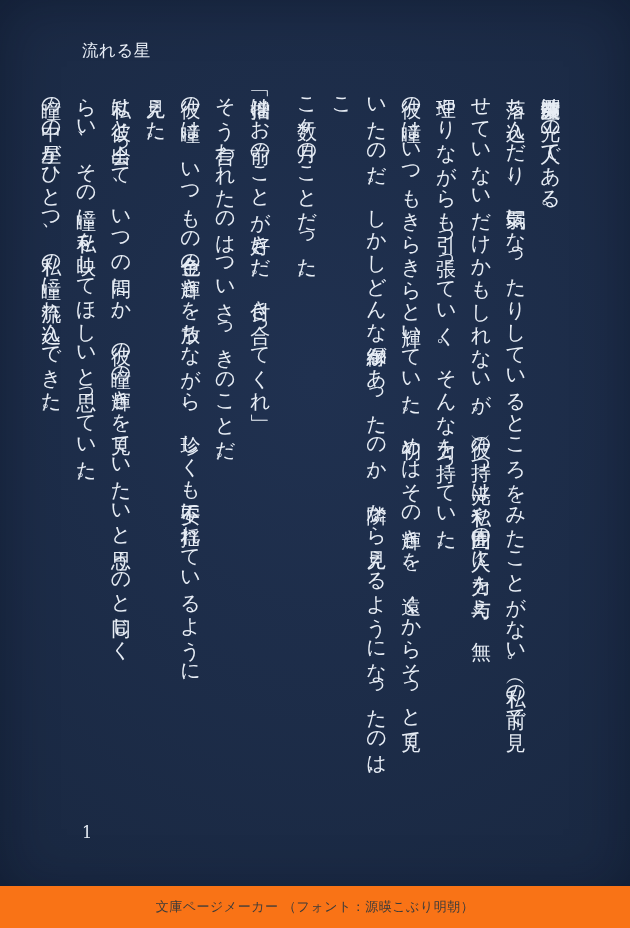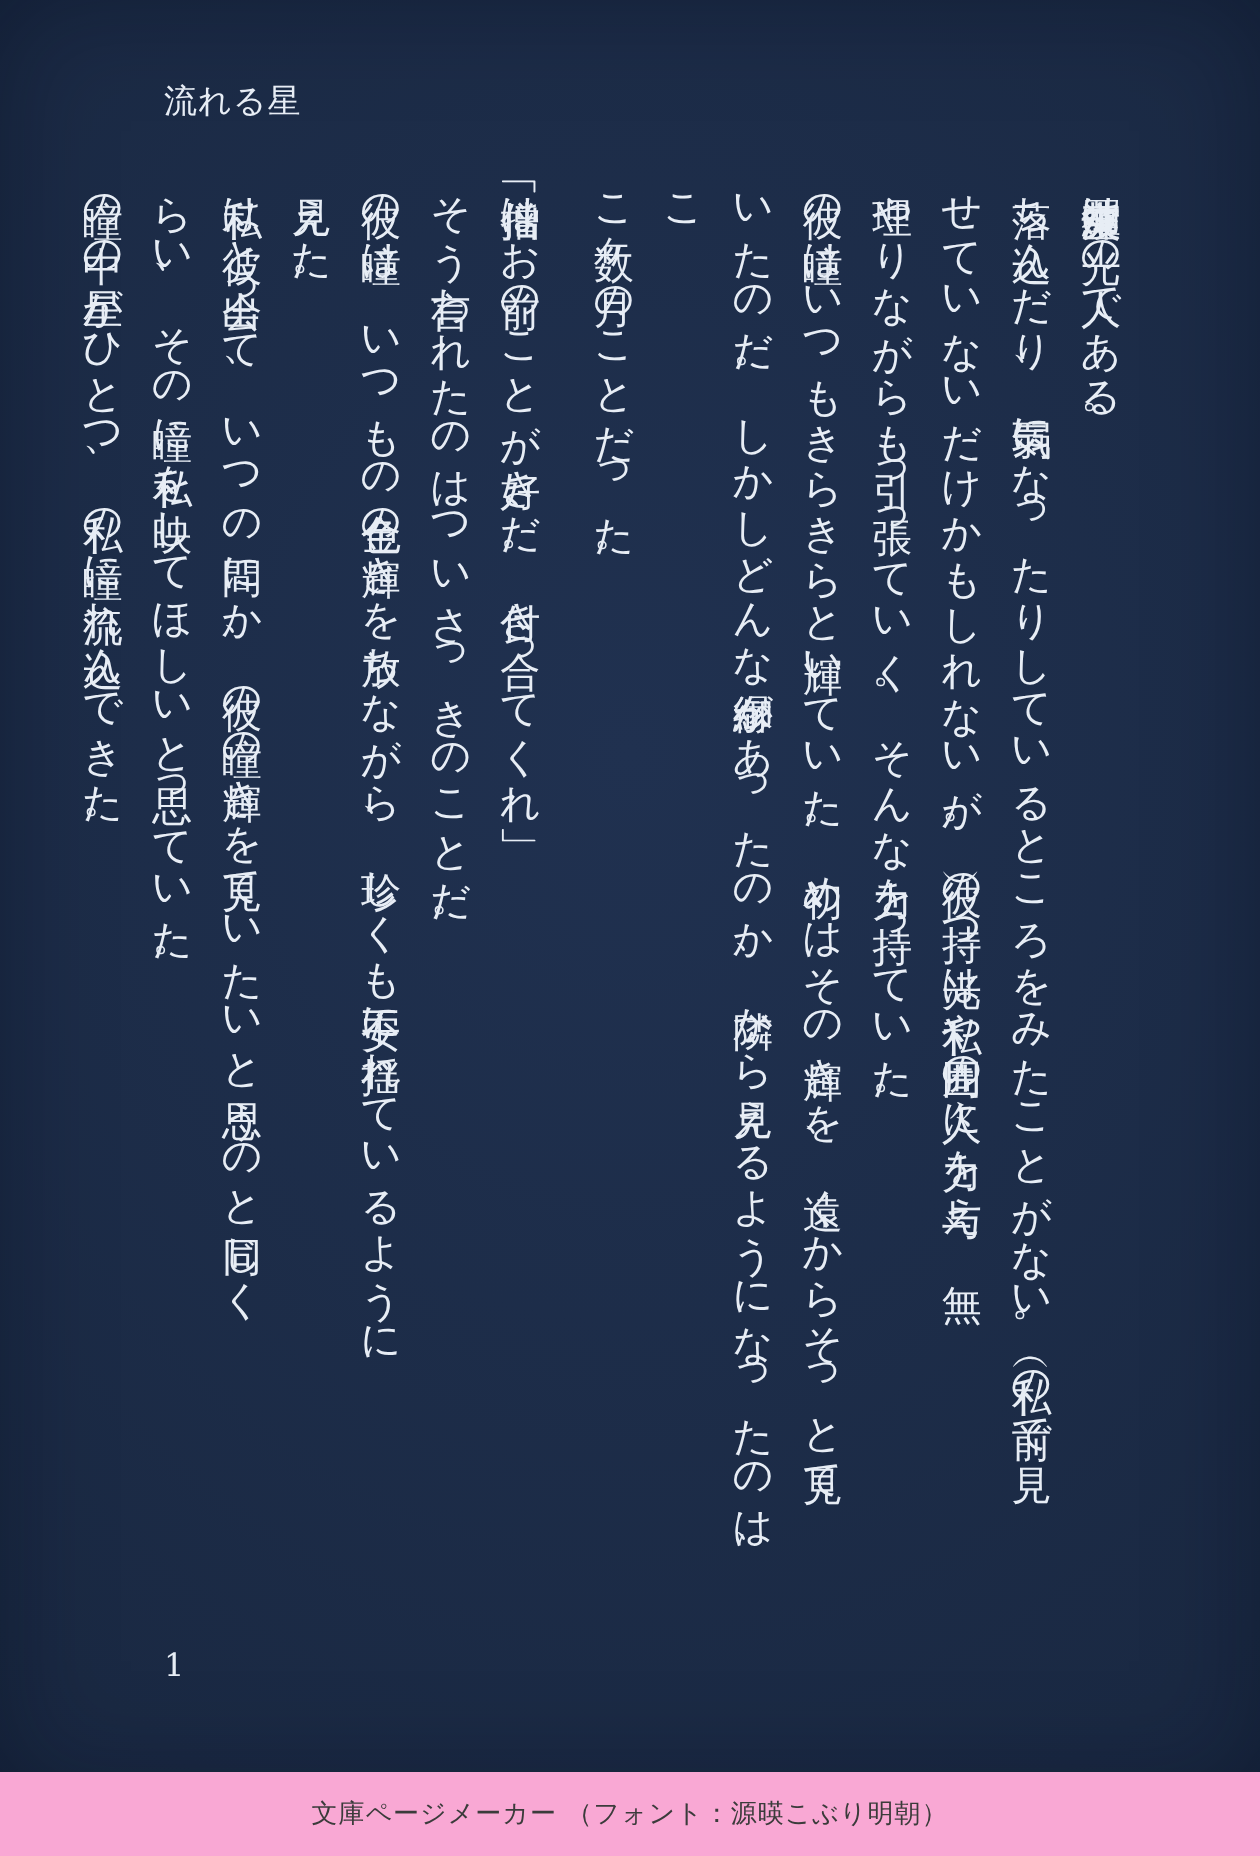--- a/index.html
+++ b/index.html
@@ -46,21 +46,21 @@
     position: absolute;
     left: 82px;
     top: 823px;
     font-size: 16px;
     color: #e7edf5;
   }
   .footer {
     position: absolute;
     left: 0; right: 0; bottom: 0;
     height: 42px;
-    background: #f9a8d4;
+    background: #f97316;
     display: flex;
     align-items: center;
     justify-content: center;
   }
   .footer-credit {
     font-size: 13px;
     color: #3b3b3b;
     letter-spacing: 0.5px;
     white-space: nowrap;
   }

